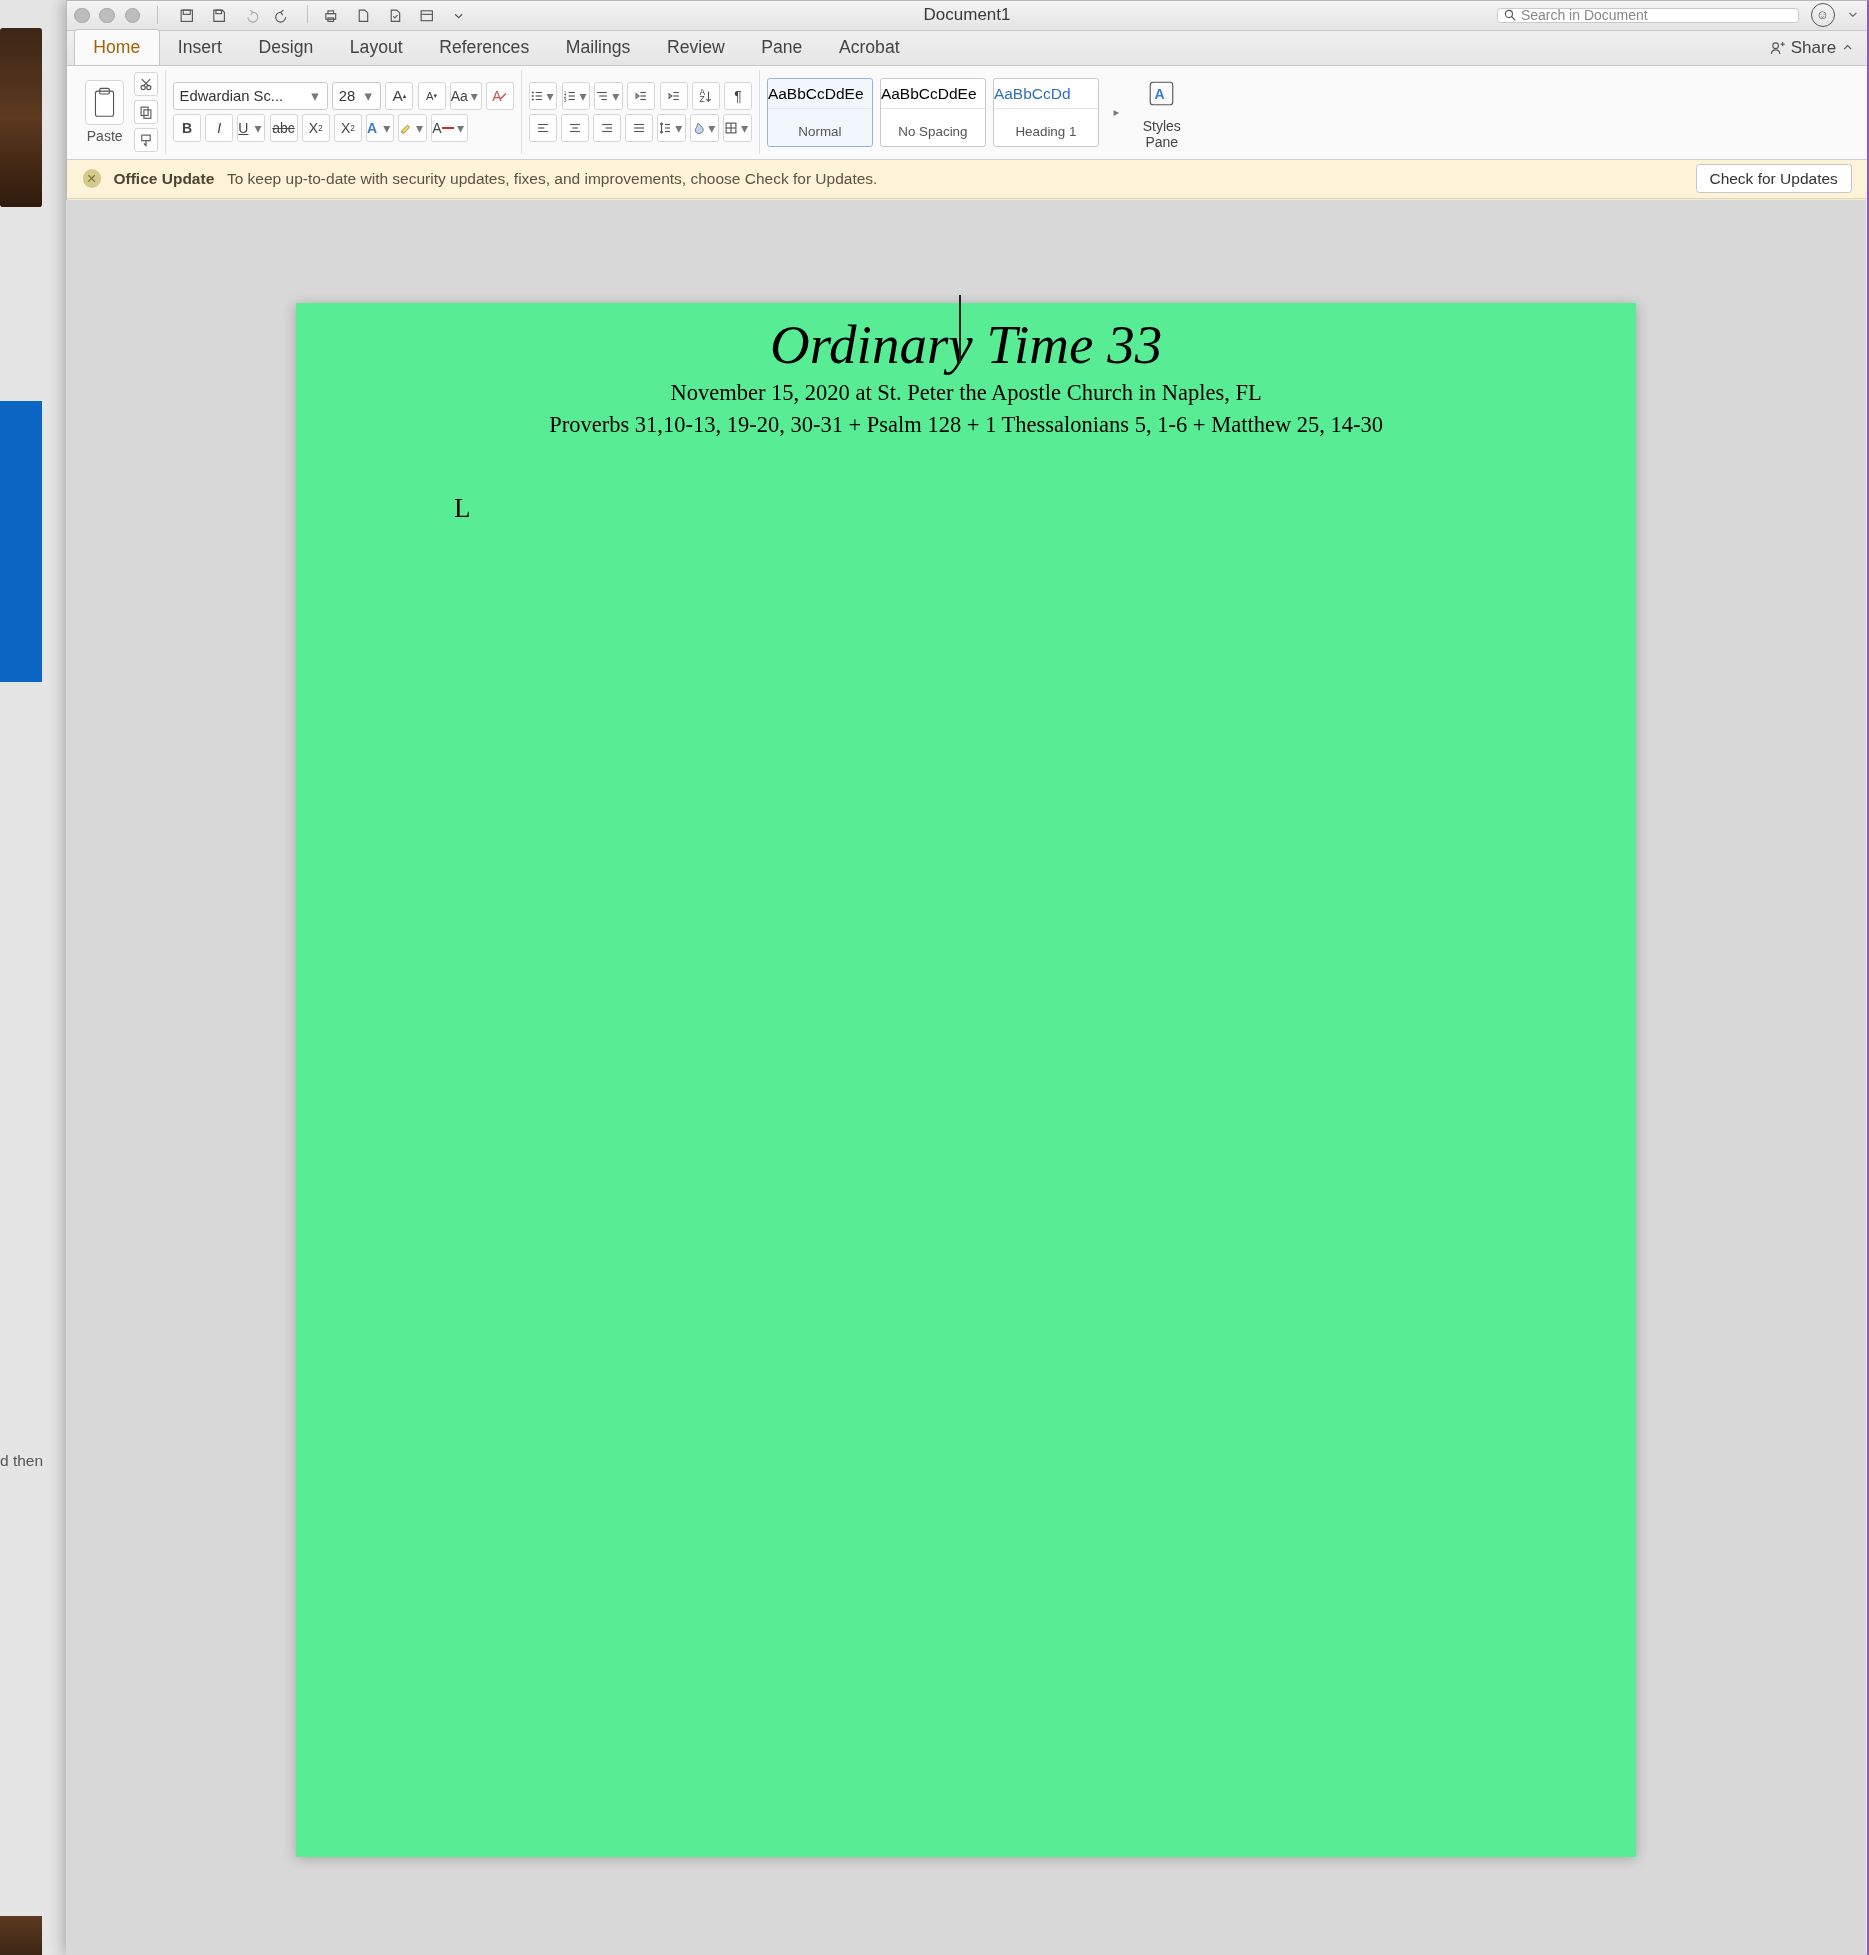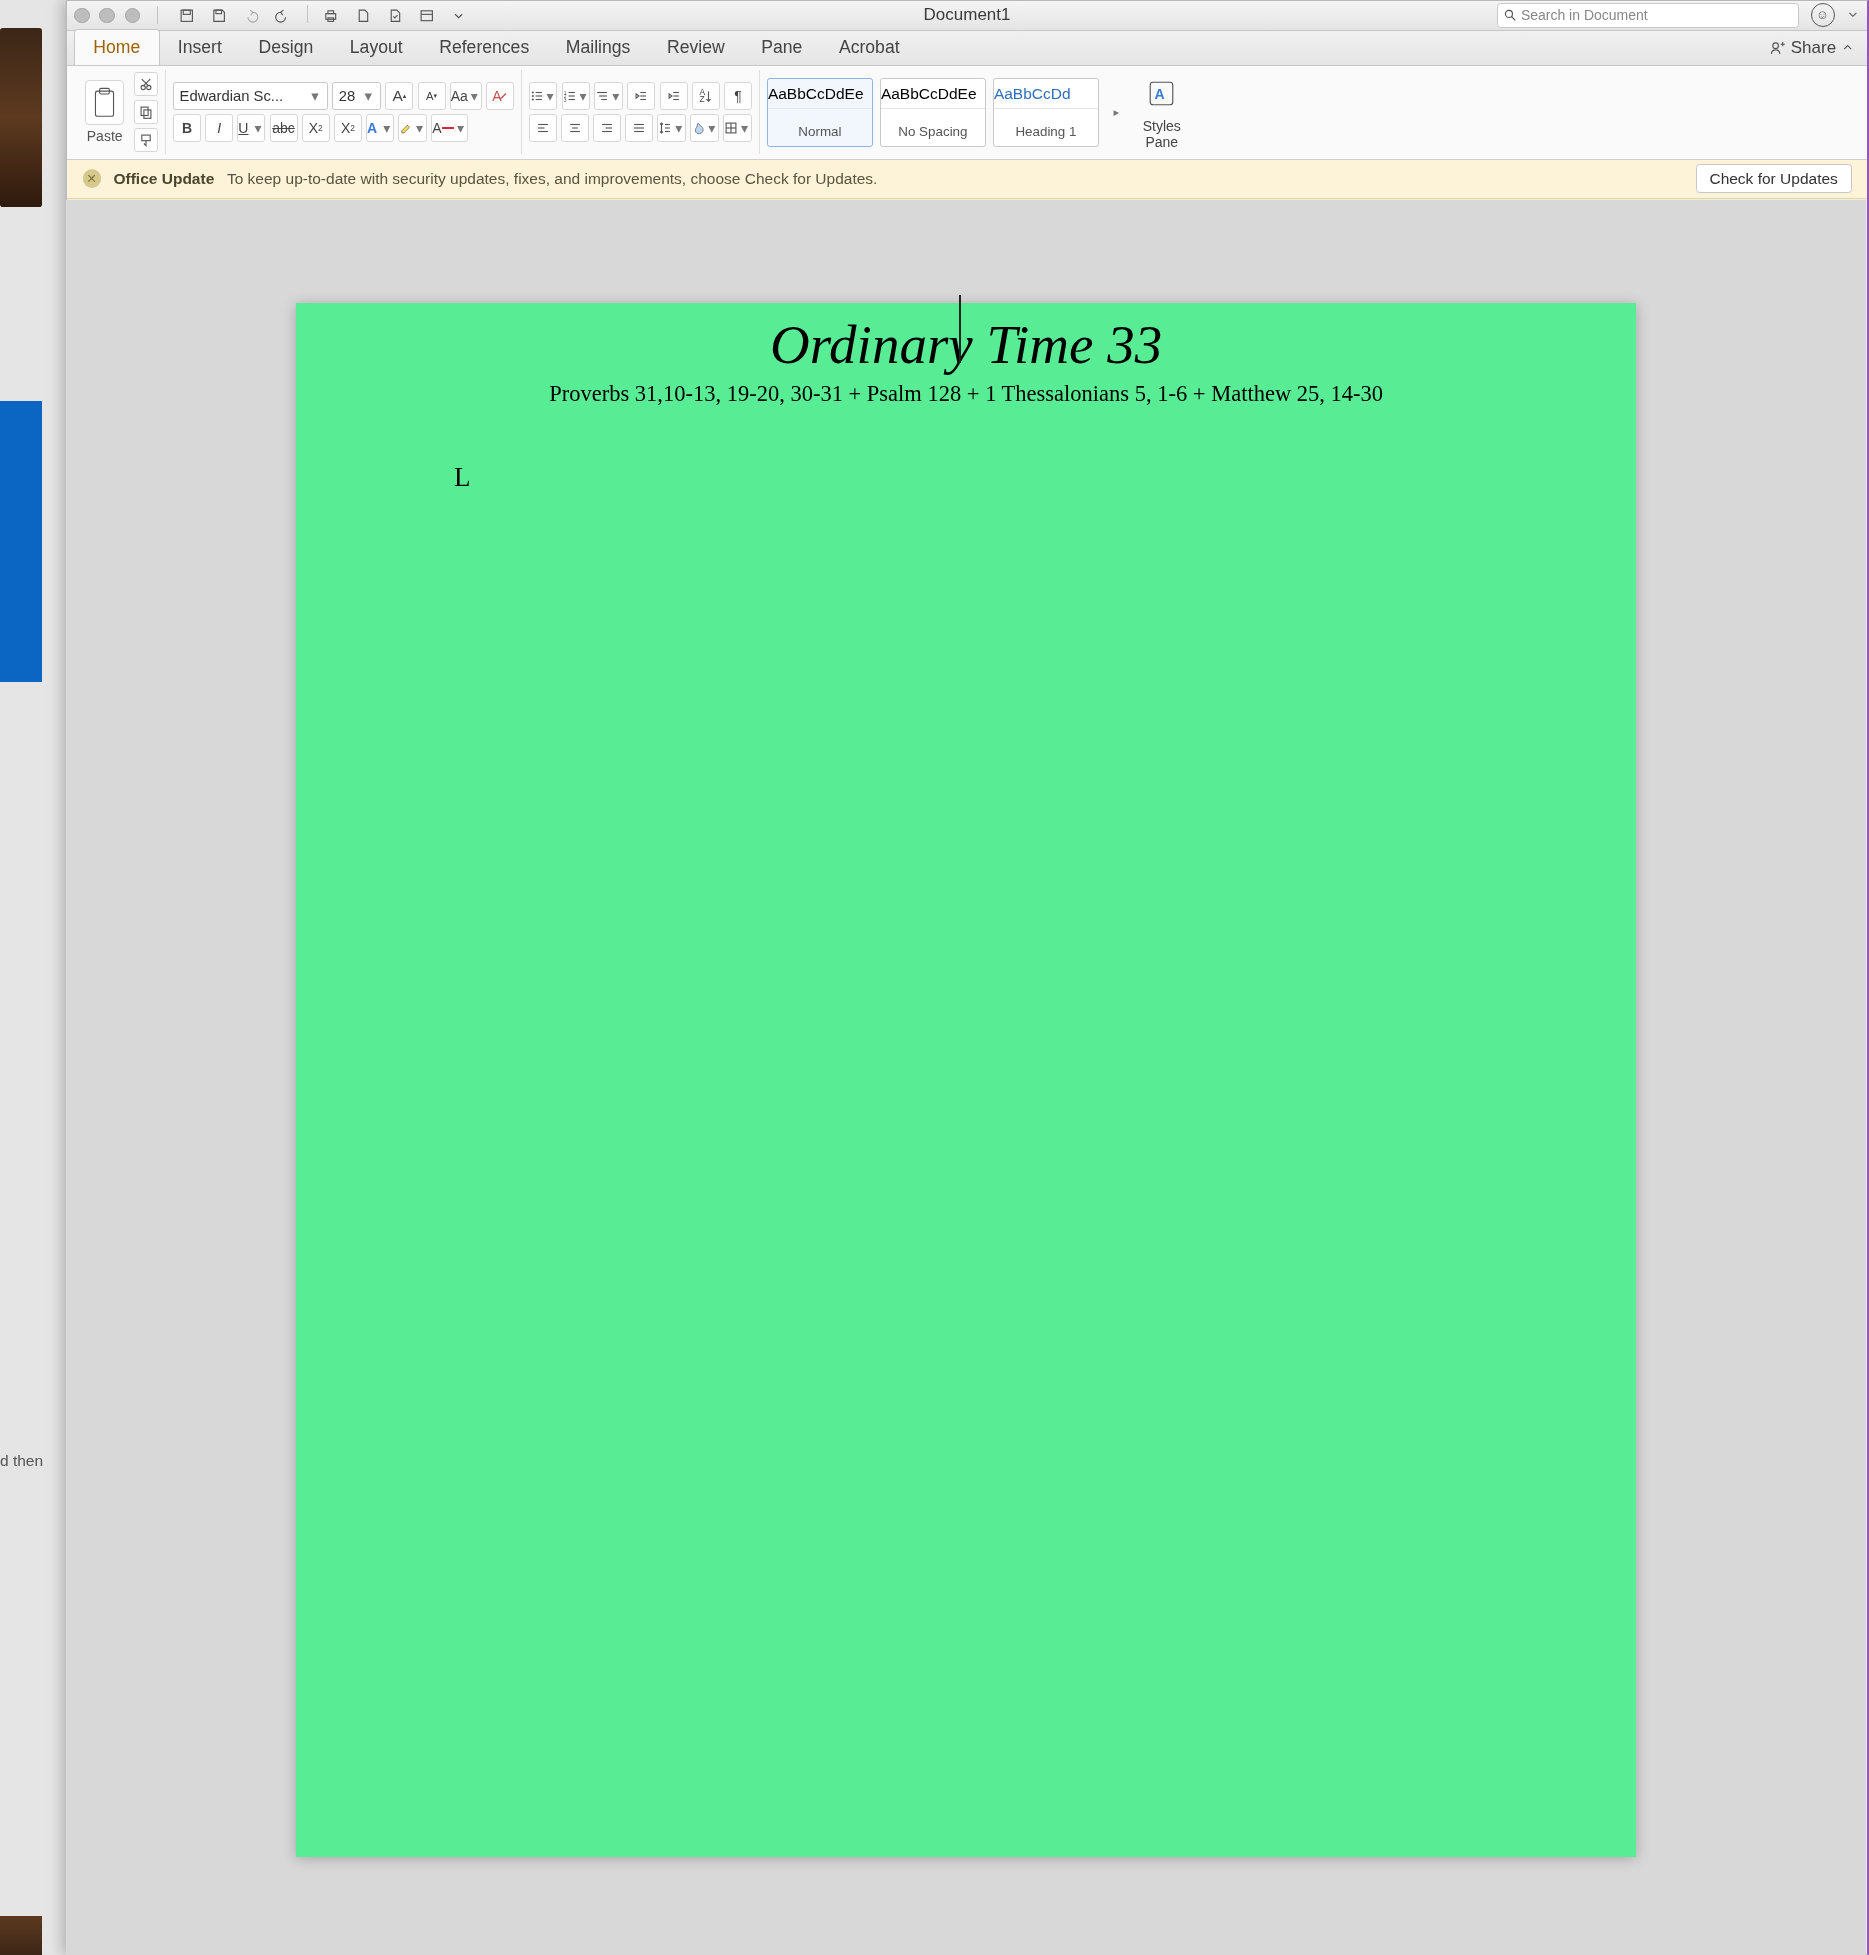--- a/index.html
+++ b/index.html
@@ -22,21 +22,21 @@
 .tbar { height:29.5px; background:linear-gradient(#f4f4f4,#e4e4e4); border-bottom:0.7px solid #c7c7c7;
   display:flex; align-items:center; padding:0 7px; position:relative; font-size:15.5px; color:#444; }
 .traffic { display:flex; gap:9.8px; margin-right:12.7px; }
 .dot { width:15.5px; height:15.5px; border-radius:50%; background:#bdbdbd; border:0.7px solid #a5a5a5; }
 .qat { display:flex; gap:7px; margin-left:12.7px; }
 .qbtn { width:25px; height:21px; display:flex; align-items:center; justify-content:center;
   border-radius:2.8px; color:#555; }
 .qsep { width:0.7px; height:18.3px; background:#c2c2c2; margin:0 4.2px; }
 .title { position:absolute; left:50%; transform:translateX(-50%); font-size:17px; color:#3a3a3a; }
 .tbar-right { margin-left:auto; display:flex; align-items:center; gap:11.3px; }
-.search { width:302px; height:25px; background:#fff; border:0.7px solid #c9c9c9; border-radius:3.5px;
+.search { width:302px; height:15px; background:#fff; border:0.7px solid #c9c9c9; border-radius:3.5px;
   display:flex; align-items:center; padding:0 5.6px; font-size:14px; color:#888; }
 .search svg { margin-right:4.2px; }
 .smile { width:24px; height:24px; border-radius:50%; border:1.4px solid #555; display:flex;
   align-items:center; justify-content:center; color:#555; font-size:12.7px; }
 
 
 .tabs { height:35px; background:linear-gradient(#f0f0f0,#e5e5e5); border-bottom:0.7px solid #c7c7c7;
   display:flex; align-items:flex-end; padding:0 7px; font-size:17.6px; color:#444; position:relative; }
 .tab { padding:7px 18.3px 6.3px; cursor:default; }
 .tab.active { background:#fafafa; border:0.7px solid #c7c7c7; border-bottom:none;
@@ -468,17 +468,18 @@
     <strong>Office Update</strong>
     <span>To keep up-to-date with security updates, fixes, and improvements, choose Check for Updates.</span>
     <div class="updates-btn">Check for Updates</div>
   </div>
 </div>
 
 <div class="docwrap">
   <div class="page">
     <div class="cursor-mark"></div>
     <div class="doc-title">Ordinary Time 33</div>
+    <div class="doc-sub">November 15, 2020 at St. Peter the Apostle Church in Naples, FL</div>
     <div class="doc-read">Proverbs 31,10-13, 19-20, 30-31 + Psalm 128 + 1 Thessalonians 5, 1-6 + Matthew 25, 14-30</div>
     <div class="doc-body">L</div>
   </div>
 </div>
 
 
 </body></html>

